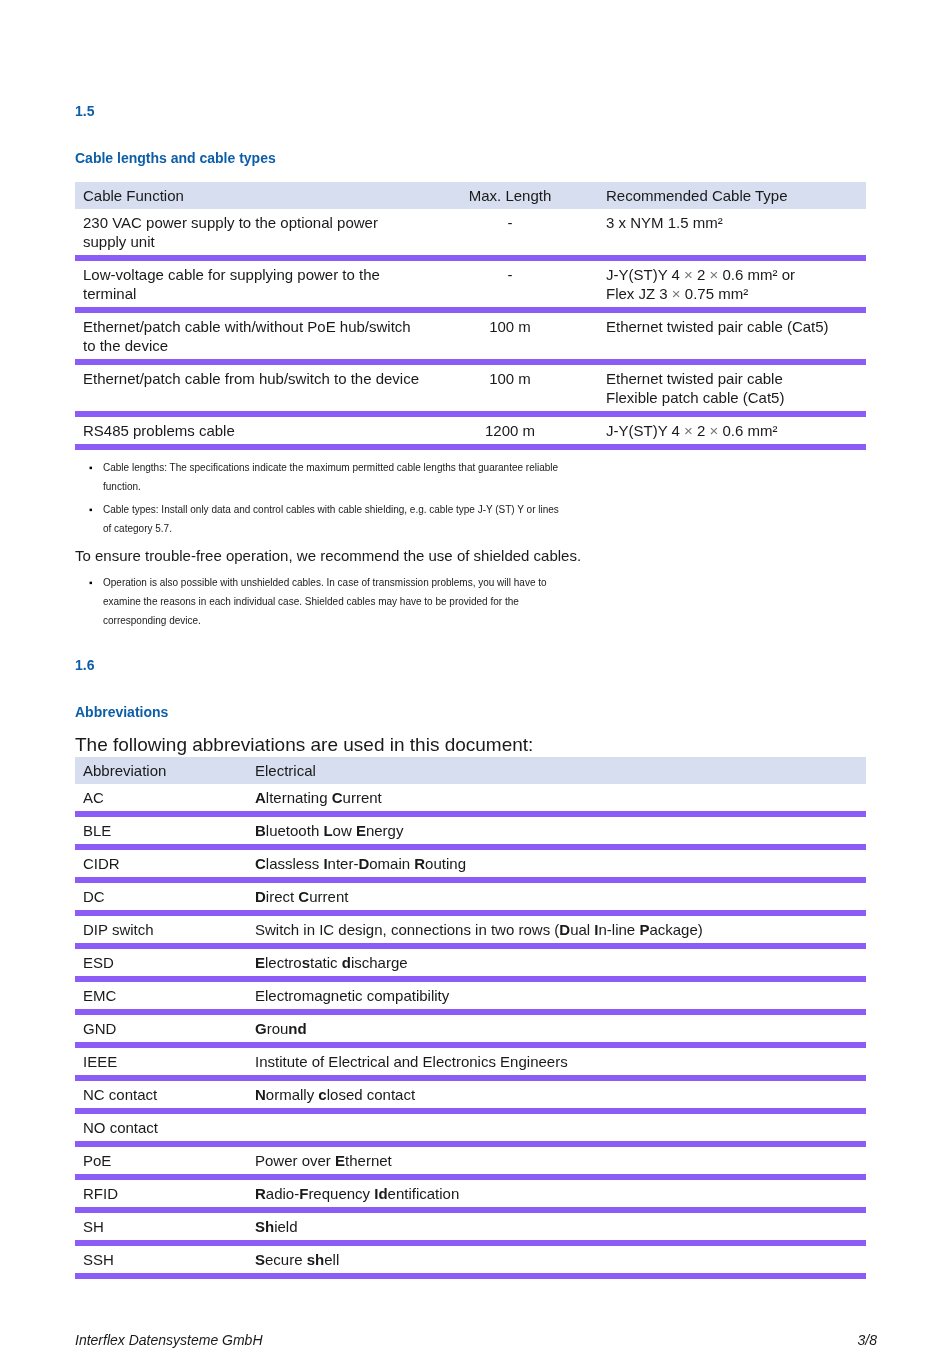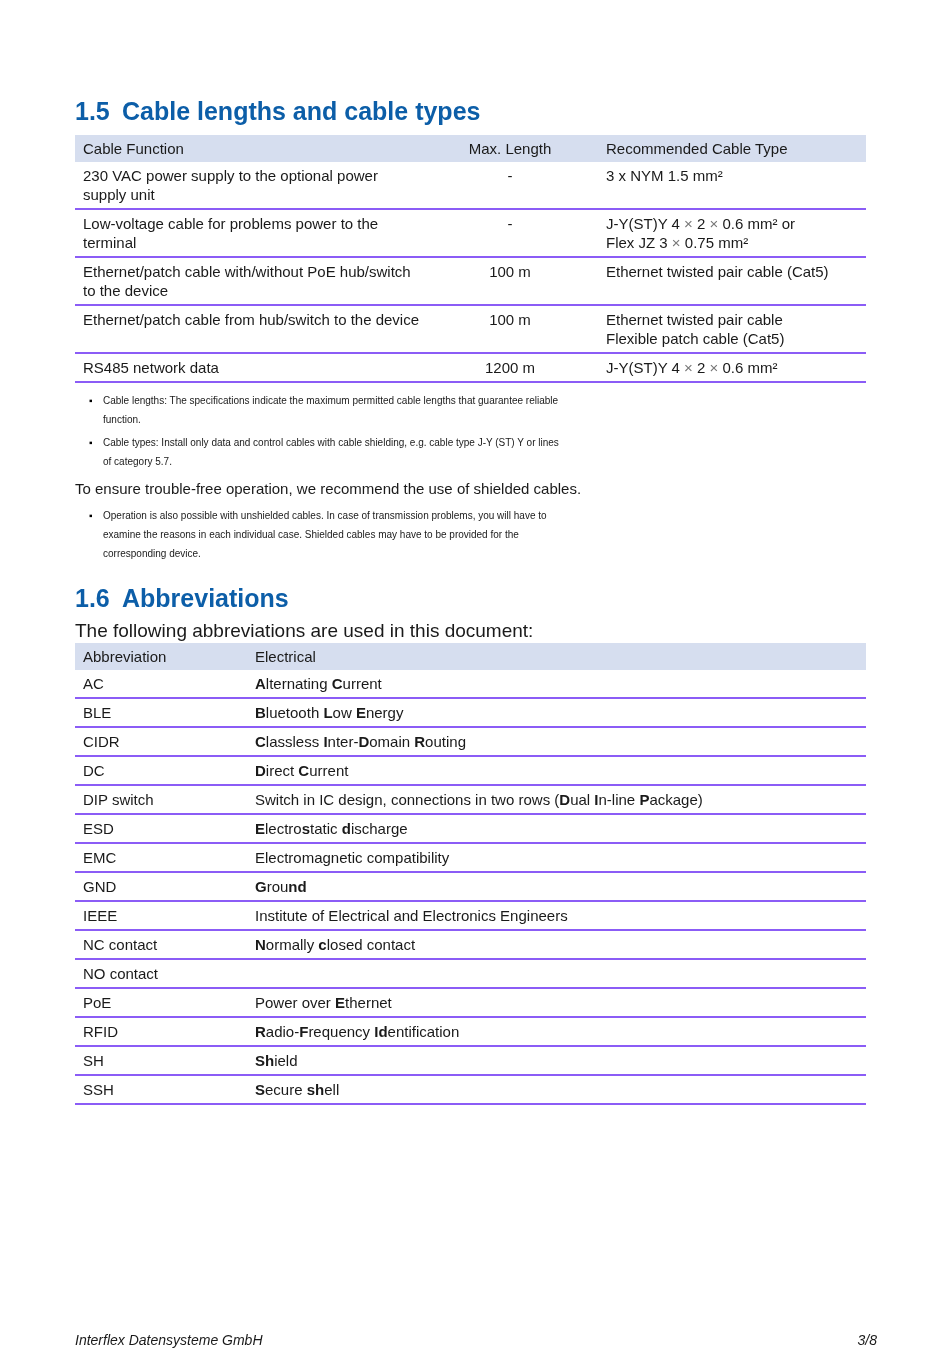--- a/index.html
+++ b/index.html
@@ -8,27 +8,27 @@
     position:relative;
     width:950px; height:1360px;
     background:#ffffff;
     font-family:"Liberation Sans", sans-serif;
     color:#1a1a1a;
     overflow:hidden;
   }
   .content { position:absolute; left:75px; top:100px; width:791px; }
 
   
-  .sec-heading { display:flex; color:var(--accent,#0c5ea8); font-size:25px; font-weight:bold; line-height:23px; }
+  .sec-heading { display:flex; color:var(--accent,#0c5ea8); font-size:14px; font-weight:bold; line-height:23px;flex-direction:column; }
   .sec-num { width:47px; flex:0 0 47px; }
   .h15 { margin-bottom:12px; }
   .h16 { margin-top:24px; margin-bottom:11px; }
 
   
-  .tr { display:flex; border-bottom:2px solid #8b5cf6; }
+  .tr { display:flex; border-bottom:6px solid #8b5cf6; }
   .tr.thead { background:var(--table-header-bg,#d6deef); border-bottom:none; }
   .td { font-size:15px; line-height:19px; padding:4px 8px; white-space:pre-line; }
 
   
   .c1 { width:375px; flex:0 0 375px; }
   .c2 { width:120px; flex:0 0 120px; text-align:center; }
   .c3 { flex:1; padding-left:36px; }
 
   
   .a1 { width:172px; flex:0 0 172px; }
@@ -70,40 +70,40 @@
         <div class="td c2">Max. Length</div>
         <div class="td c3">Recommended Cable Type</div>
       </div>
       <div class="tr">
         <div class="td c1">230 VAC power supply to the optional power
 supply unit</div>
         <div class="td c2">-</div>
         <div class="td c3"><span>3 x NYM 1.5 mm²</span></div>
       </div>
       <div class="tr">
-        <div class="td c1">Low-voltage cable for problems power to the
+        <div class="td c1">Low-voltage cable for supplying power to the
 terminal</div>
         <div class="td c2">-</div>
         <div class="td c3"><span>J-Y(ST)Y 4 </span><span class="seg-x">×</span><span> 2 </span><span class="seg-x">×</span><span> 0.6 mm² or
 </span><span>Flex JZ 3 </span><span class="seg-x">×</span><span> 0.75 mm²</span></div>
       </div>
       <div class="tr">
         <div class="td c1">Ethernet/patch cable with/without PoE hub/switch
 to the device</div>
         <div class="td c2">100 m</div>
         <div class="td c3"><span>Ethernet twisted pair cable (Cat5)</span></div>
       </div>
       <div class="tr">
         <div class="td c1">Ethernet/patch cable from hub/switch to the device</div>
         <div class="td c2">100 m</div>
         <div class="td c3"><span>Ethernet twisted pair cable
 Flexible patch cable (Cat5)</span></div>
       </div>
       <div class="tr">
-        <div class="td c1">RS485 network data</div>
+        <div class="td c1">RS485 problems cable</div>
         <div class="td c2">1200 m</div>
         <div class="td c3"><span>J-Y(ST)Y 4 </span><span class="seg-x">×</span><span> 2 </span><span class="seg-x">×</span><span> 0.6 mm²</span></div>
       </div>
     </div>
 
     <div class="bullets">
       <div class="bullet">
         <span class="bullet-marker">▪</span>
         <span class="bullet-text">Cable lengths: The specifications indicate the maximum permitted cable lengths that guarantee reliable
 function.</span>

